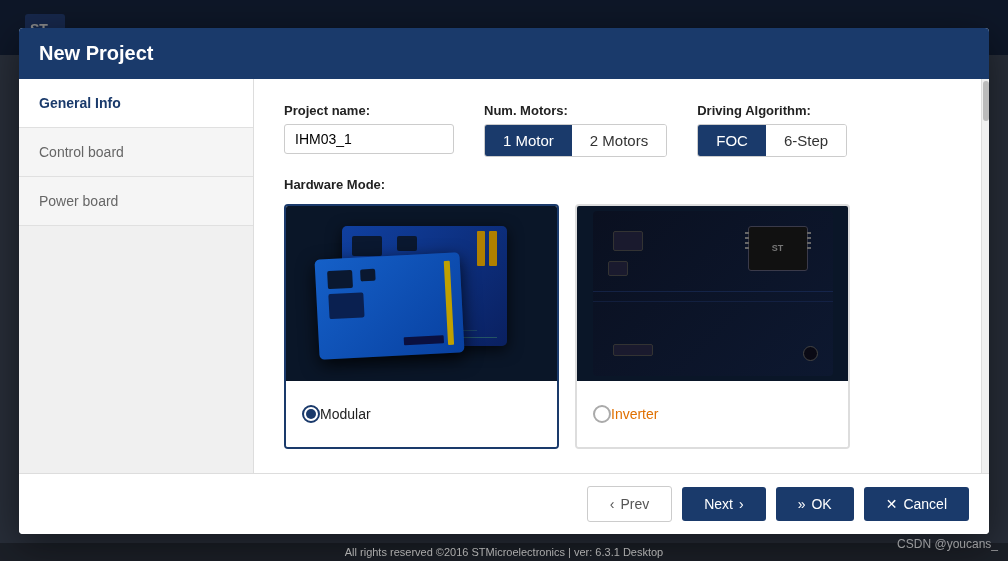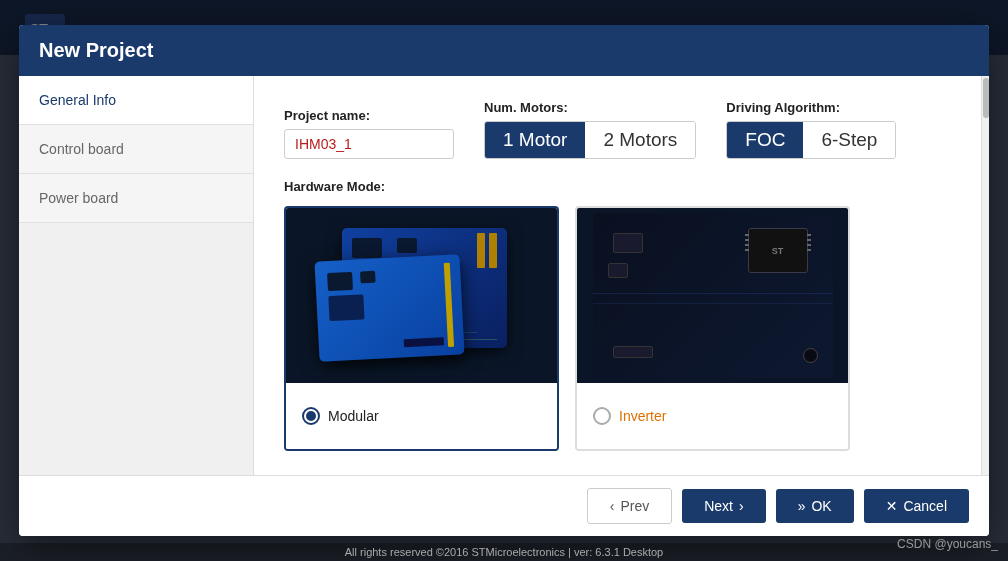--- a/index.html
+++ b/index.html
@@ -98,39 +98,39 @@
       padding: 16px 20px;
       font-size: 14px;
       color: #444;
       cursor: pointer;
       border-bottom: 1px solid #e0e0e0;
       background: white;
     }
     .sidebar-item.active {
       background: white;
       color: #1a3a6b;
-      font-weight: 400;
+      font-weight: 700;
     }
     .sidebar-item:not(.active) {
       background: #f5f5f5;
       color: #666;
     }
 
     
     .main-content {
       flex: 1;
       padding: 24px 30px;
       overflow-y: auto;
       background: white;
     }
 
     .form-row {
       display: flex;
       gap: 30px;
-      align-items: flex-end;
+      align-items: flex-start;
       margin-bottom: 20px;
     }
 
     .form-group {
       display: flex;
       flex-direction: column;
       gap: 6px;
     }
 
     .form-label {
@@ -138,33 +138,33 @@
       font-weight: 600;
       color: #222;
     }
 
     .form-input {
       border: 1px solid #ccc;
       border-radius: 3px;
       padding: 6px 10px;
       font-size: 14px;
       width: 170px;
-      color: #b91c1c;
+      color: #000000;
       outline: none;
     }
 
     .btn-group {
       display: flex;
       border: 1px solid #ccc;
       border-radius: 3px;
       overflow: hidden;
     }
     .btn-group-item {
       padding: 7px 18px;
-      font-size: 19px;
+      font-size: 15px;
       cursor: pointer;
       background: white;
       color: #333;
       border: none;
       outline: none;
     }
     .btn-group-item.active {
       background: #1a3a6b;
       color: white;
     }
@@ -209,21 +209,21 @@
       height: 165px;
       position: relative;
       background: linear-gradient(135deg, #0a1020, #0d1830);
       border-radius: 4px;
     }
 
     .hw-card-footer {
       padding: 24px 16px;
       display: flex;
       align-items: center;
-      gap: 8px;
+      gap: 0;
       background: white;
     }
 
     .radio-outer {
       width: 18px;
       height: 18px;
       border-radius: 50%;
       border: 2px solid #1a3a6b;
       display: flex;
       align-items: center;

